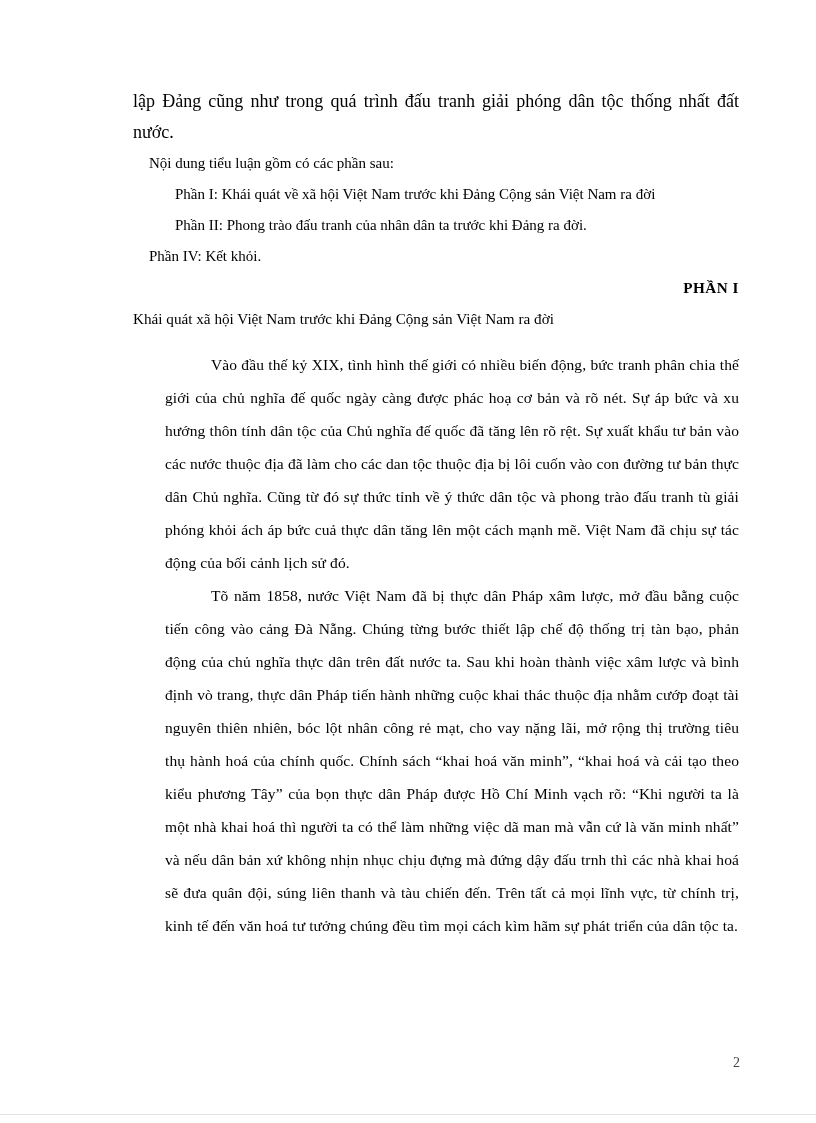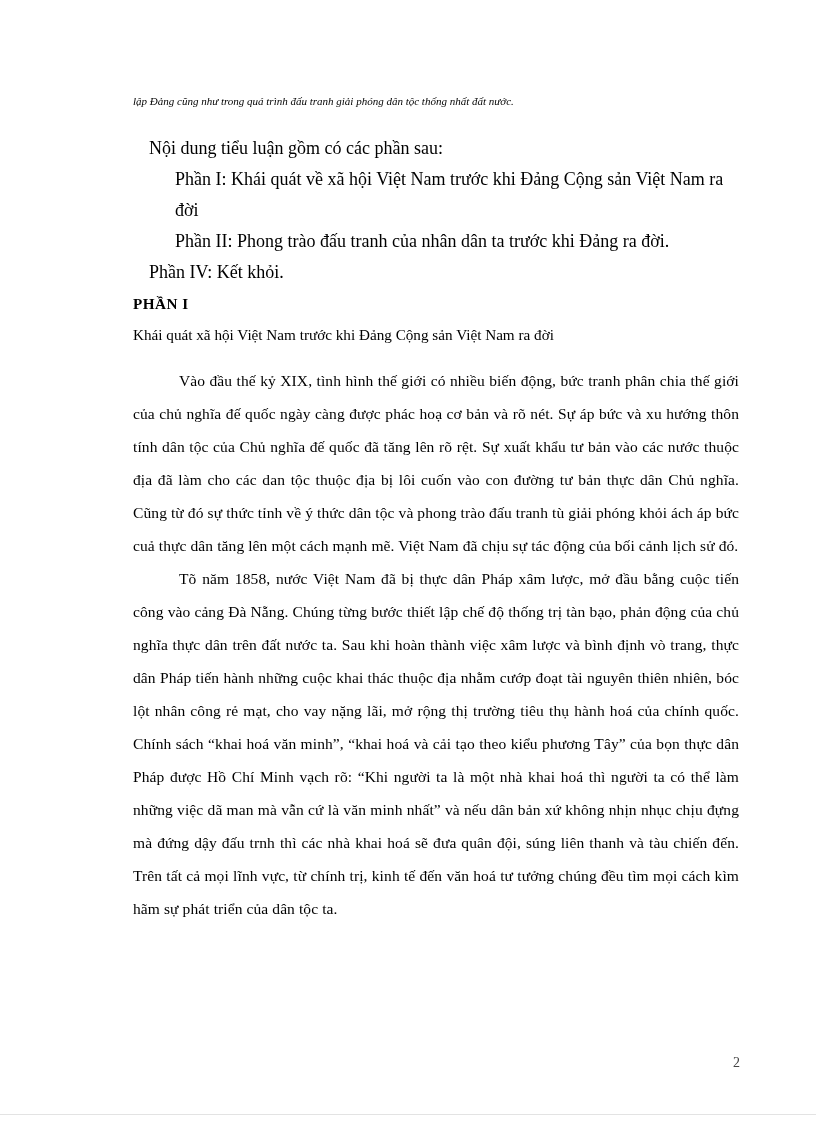--- a/index.html
+++ b/index.html
@@ -24,65 +24,65 @@
     background: #ffffff;
     box-sizing: border-box;
   }
   .content {
     position: absolute;
     left: 133px;
     top: 86px;
     width: 606px;
   }
   .para {
-    margin: 0 0 16px 0;
-    font-size: 11px;
+    margin: 0 0 0 0;
+    font-size: 18px;
     line-height: 31px;
     text-align: justify;
     text-justify: inter-word;
     color: #000;
-    font-style: italic;
   }
   .para.first-block {
     text-align: justify;
   }
   .line {
-    font-size: 18px;
+    font-size: 15px;
     line-height: 31px;
     color: #000;
   }
   .line.small-indent {
     padding-left: 16px;
   }
   .line.tiny-indent {
     padding-left: 6px;
     margin-left: 36px;
   }
   .heading {
-    text-align: left;
+    text-align: right;
     font-weight: bold;
     font-size: 15.2px;
     line-height: 31px;
     letter-spacing: 0.5px;
   }
   .subheading {
     text-align: left;
     font-size: 15.2px;
     line-height: 31px;
   }
   .spacer-md { height: 14px; }
   .body-block {
     font-size: 15.5px;
     line-height: 33px;
     text-align: justify;
     text-justify: inter-word;
     letter-spacing: 0.1px;
   }
   .body-block .ind {
     text-indent: 46px;
+    margin-left: 32px;
   }
   .page-number {
     position: absolute;
     left: 0;
     top: 1055px;
     width: 740px;
     text-align: right;
     font-size: 14px;
     color: #444;
     font-family: "Liberation Serif", serif;

